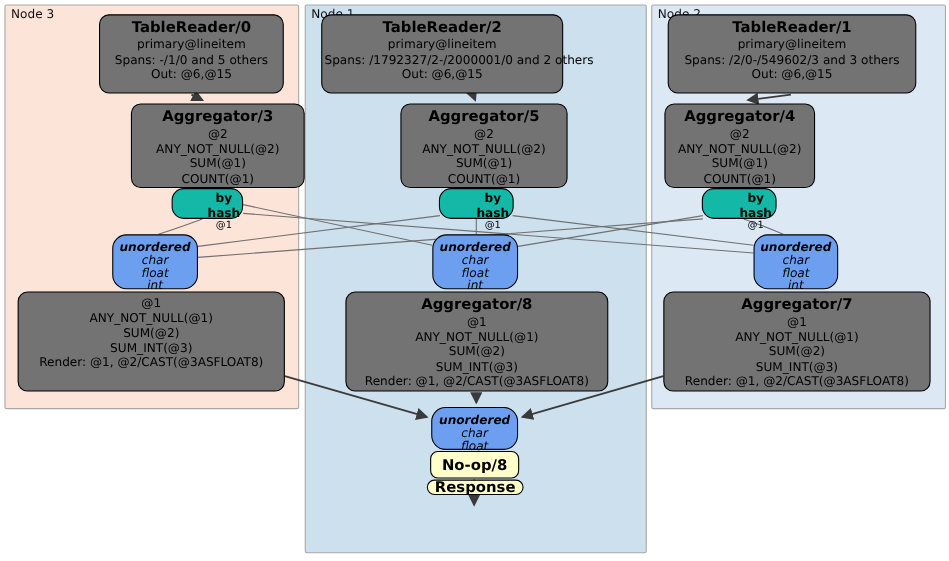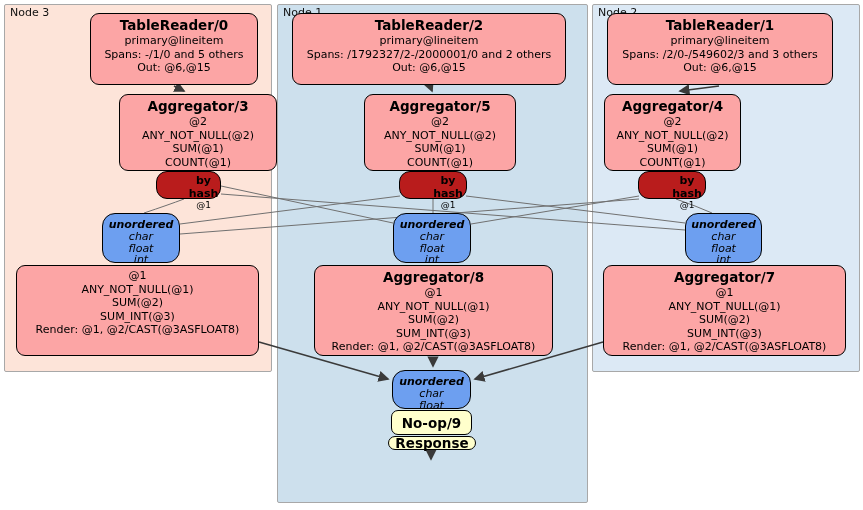--- a/index.html
+++ b/index.html
@@ -8,25 +8,25 @@
   .region { position:absolute; border:1px solid #a8a8a8; border-radius:2px; box-sizing:border-box; }
   .region-label { position:absolute; top:1px; left:5px; font-size:11px; color:#111; }
 
   #region-node3 { left:4px; top:4px; width:268px; height:368px; background:#fde4d9; }
   #region-node1 { left:277px; top:4px; width:311px; height:499px; background:#cde0ed; }
   #region-node2 { left:592px; top:4px; width:268px; height:368px; background:#dce9f5; }
 
   svg.edges { position:absolute; left:0; top:0; z-index:1; }
 
   .box { position:absolute; box-sizing:border-box; border:1px solid #000; text-align:center; z-index:2; }
-  .proc { background:#fca5a5; border-radius:9px; padding:3px 2px 2px 2px; }
+  .proc { background:#737373; border-radius:9px; padding:3px 2px 2px 2px; }
   .proc .title { font-weight:bold; font-size:13.5px; line-height:17px; color:#000; }
   .proc .pline { font-size:11px; line-height:13.5px; color:#000; white-space:nowrap; }
 
-  .router { background:#b91c1c; border-radius:11px; padding-top:2px;padding-left:30px; }
+  .router { background:#14b8a6; border-radius:11px; padding-top:2px;padding-left:30px; }
   .router .title { font-weight:bold; font-size:11px; line-height:13px; color:#000; }
   .router .detail { font-size:9px; line-height:10px; color:#000; }
 
   .sync { background:#6d9ff0; border-radius:13px; padding-top:4px;font-style:italic; }
   .sync .title { font-weight:bold; font-size:11px; line-height:13px; color:#000; }
   .sync .sline { font-size:11px; line-height:11.5px; color:#000; }
 
   .label-box { display:flex; align-items:center; justify-content:center; background:#ffffcc; border-radius:7px; }
   .label-box .title { font-weight:bold; font-size:13.5px; color:#000; }
 </style>
@@ -101,21 +101,21 @@
   </div>
 
   <div class="box proc" style="left:16px;top:265px;width:243px;height:91px">
     <div class="pline">@1</div>
     <div class="pline">ANY_NOT_NULL(@1)</div>
     <div class="pline">SUM(@2)</div>
     <div class="pline">SUM_INT(@3)</div>
     <div class="pline">Render: @1, @2/CAST(@3ASFLOAT8)</div>
   </div>
 
-  <div class="box proc" style="left:292px;top:13px;width:274px;height:72px">
+  <div class="box proc" style="left:292px;top:13px;width:220px;height:72px">
     <div class="title">TableReader/2</div>
     <div class="pline">primary@lineitem</div>
     <div class="pline">Spans: /1792327/2-/2000001/0 and 2 others</div>
     <div class="pline">Out: @6,@15</div>
   </div>
 
   <div class="box proc" style="left:364px;top:94px;width:152px;height:77px">
     <div class="title">Aggregator/5</div>
     <div class="pline">@2</div>
     <div class="pline">ANY_NOT_NULL(@2)</div>
@@ -180,20 +180,20 @@
     <div class="pline">Render: @1, @2/CAST(@3ASFLOAT8)</div>
   </div>
 
   <div class="box sync" style="left:392px;top:370px;width:79px;height:39px">
     <div class="title">unordered</div>
     <div class="sline">char</div>
     <div class="sline">float</div>
   </div>
 
   <div class="box label-box" style="left:391px;top:410px;width:81px;height:25px">
-    <div class="title">No-op/9</div>
+    <div class="title">No-op/8</div>
   </div>
 
   <div class="box label-box" style="left:388px;top:436px;width:88px;height:14px">
     <div class="title">Response</div>
   </div>
 
 </div>
 
 </body></html>

